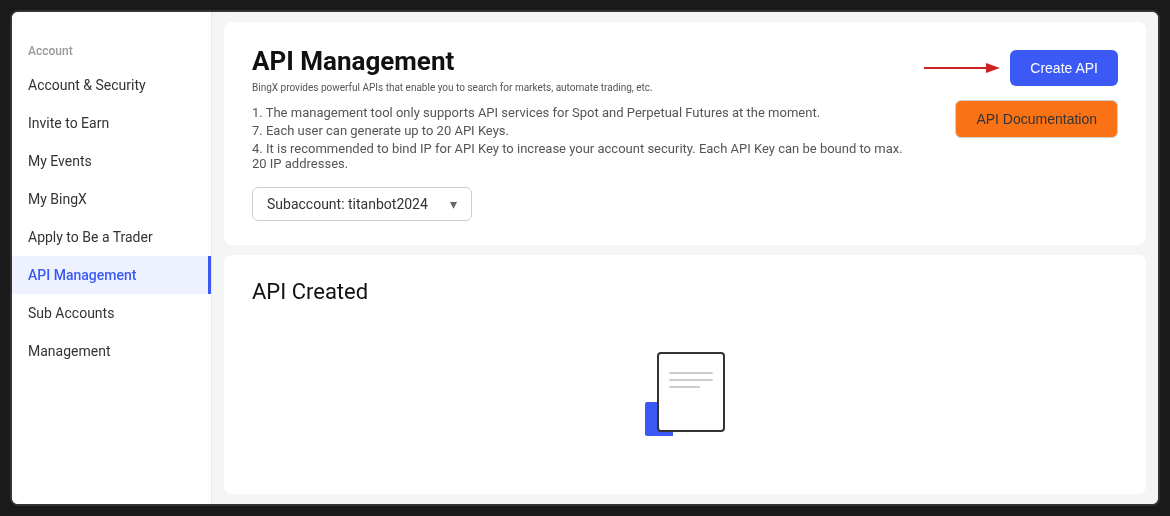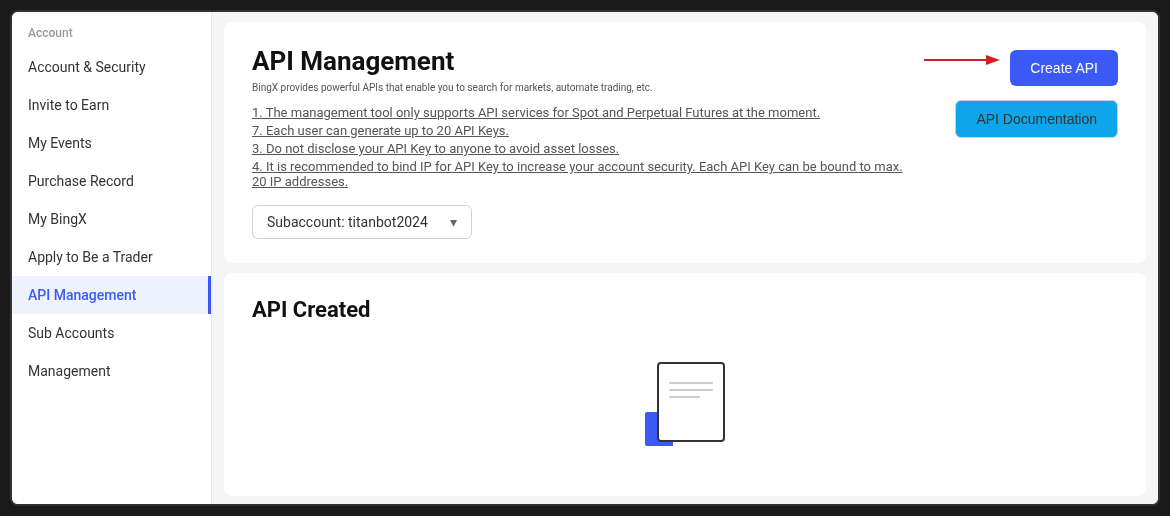--- a/index.html
+++ b/index.html
@@ -24,21 +24,21 @@
       width: 200px;
       background: #fff;
       border-right: 1px solid #e8e8e8;
       padding: 0;
       flex-shrink: 0;
       overflow-y: auto;
     }
     .sidebar-section-label {
       font-size: 12px;
       color: #999;
-      padding: 14px 16px 8px 16px;
+      padding: 32px 16px 8px 16px;
       font-weight: 500;
     }
     .sidebar-item {
       padding: 11px 16px;
       font-size: 14px;
       color: #333;
       cursor: pointer;
       display: flex;
       align-items: flex-end;
     }
@@ -77,40 +77,39 @@
       margin-bottom: 12px;
     }
     .info-list {
       list-style: none;
       margin-bottom: 16px;
     }
     .info-list li {
       font-size: 13px;
       color: #555;
       margin-bottom: 3px;
-      text-decoration: underline;
     }
     .top-section-row {
       display: flex;
       align-items: flex-start;
       gap: 16px;
     }
     .top-section-left {
       flex: 1;
     }
     .top-section-right {
       display: flex;
       flex-direction: column;
       gap: 10px;
       align-items: flex-end;
       padding-top: 4px;
     }
     .arrow-row {
       display: flex;
-      align-items: flex-start;
+      align-items: center;
       gap: 10px;
       align-self: flex-end;
       margin-bottom: 4px;
     }
     .arrow-line {
       display: flex;
       align-items: center;
     }
     .arrow-line svg {
       width: 80px;
@@ -121,21 +120,21 @@
       color: #fff;
       border: none;
       border-radius: 6px;
       padding: 10px 20px;
       font-size: 14px;
       font-weight: 500;
       cursor: pointer;
       white-space: nowrap;
     }
     .btn-api-docs {
-      background: #0ea5e9;
+      background: #f97316;
       color: #333;
       border: 1px solid #d0d0d0;
       border-radius: 6px;
       padding: 10px 20px;
       font-size: 14px;
       cursor: pointer;
       white-space: nowrap;
     }
     .subaccount-select {
       display: flex;
@@ -158,21 +157,21 @@
       background: #fff;
       margin: 0 12px 10px 12px;
       border-radius: 8px;
       padding: 24px 28px;
       flex: 1;
       display: flex;
       flex-direction: column;
     }
     .api-created-title {
       font-size: 22px;
-      font-weight: 700;
+      font-weight: 400;
       color: #111;
       margin-bottom: 20px;
     }
     .empty-state {
       display: flex;
       justify-content: center;
       align-items: center;
       flex: 1;
       padding: 20px 0;
     }
@@ -224,23 +223,20 @@
     <div class="sidebar-item">
       <span>Account &amp; Security</span>
     </div>
     <div class="sidebar-item">
       <span>Invite to Earn</span>
     </div>
     <div class="sidebar-item">
       <span>My Events</span>
     </div>
     <div class="sidebar-item">
-      <span>Purchase Record</span>
-    </div>
-    <div class="sidebar-item">
       <span>My BingX</span>
     </div>
     <div class="sidebar-item">
       <span>Apply to Be a Trader</span>
     </div>
     <div class="sidebar-item active">
       <span>API Management</span>
     </div>
     <div class="sidebar-item">
       <span>Sub Accounts</span>
@@ -253,21 +249,20 @@
   <div class="main-content">
 
     <div class="section-card">
       <div class="top-section-row">
         <div class="top-section-left">
           <div class="page-title">API Management</div>
           <div class="page-subtitle">BingX provides powerful APIs that enable you to search for markets, automate trading, etc.</div>
           <ul class="info-list">
             <li>1. The management tool only supports API services for Spot and Perpetual Futures at the moment.</li>
             <li>7. Each user can generate up to 20 API Keys.</li>
-            <li>3. Do not disclose your API Key to anyone to avoid asset losses.</li>
             <li>4. It is recommended to bind IP for API Key to increase your account security. Each API Key can be bound to max. 20 IP addresses.</li>
           </ul>
           <div class="subaccount-select">
             <span>Subaccount: titanbot2024</span>
             <span class="chevron">▾</span>
           </div>
         </div>
         <div class="top-section-right">
           <div class="arrow-row">
             <div class="arrow-line">

